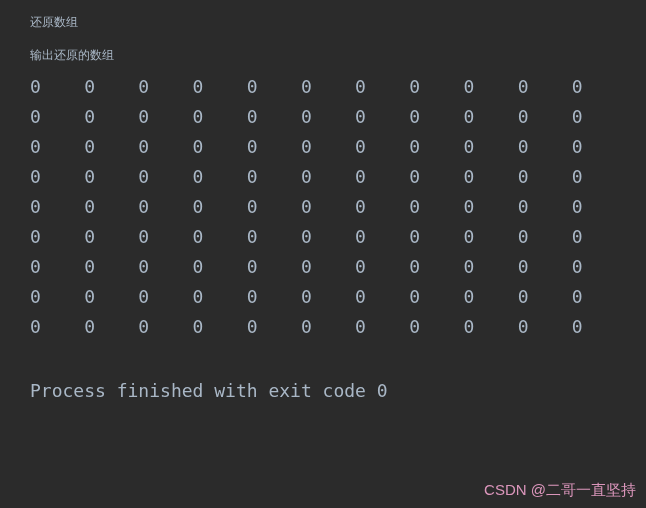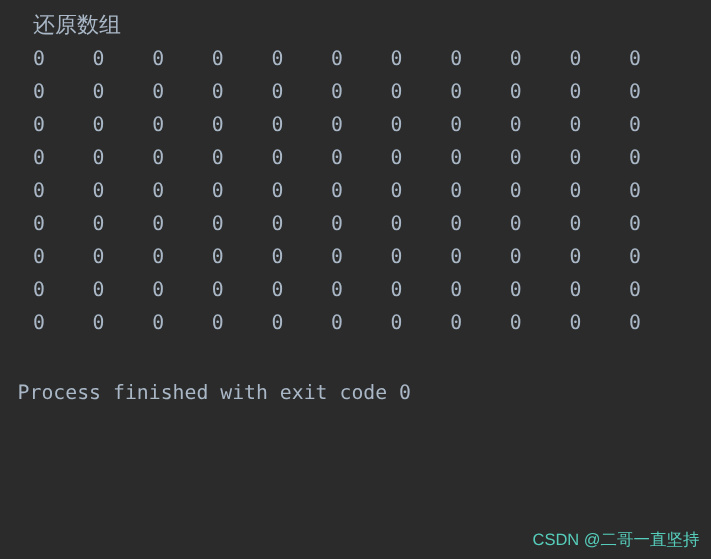--- a/index.html
+++ b/index.html
@@ -23,43 +23,44 @@
     }
     .line {
       line-height: 30px;
       height: 30px;
       white-space: pre;
     }
     .header-line {
       line-height: 33px;
       height: 33px;
       white-space: pre;
-      font-size: 20px;
+      font-size: 12px;
     }
     .footer {
       margin-top: 34px;
-      padding-left: 16px;
+      padding-left: 30px;
       line-height: 30px;
       white-space: pre;
     }
     .watermark {
       position: absolute;
       bottom: 8px;
       right: 10px;
-      color: #5eead4;
+      color: #f9a8d4;
       font-size: 15px;
       font-family: "Microsoft YaHei", sans-serif;
       opacity: 0.85;
     }
   </style>
 </head>
 <body>
 
 <div class="console">
   <div class="header-line">还原数组</div>
+  <div class="header-line">输出还原的数组</div>
   <div id="grid">
       <div class="line">0    0    0    0    0    0    0    0    0    0    0</div>
       <div class="line">0    0    0    0    0    0    0    0    0    0    0</div>
       <div class="line">0    0    0    0    0    0    0    0    0    0    0</div>
       <div class="line">0    0    0    0    0    0    0    0    0    0    0</div>
       <div class="line">0    0    0    0    0    0    0    0    0    0    0</div>
       <div class="line">0    0    0    0    0    0    0    0    0    0    0</div>
       <div class="line">0    0    0    0    0    0    0    0    0    0    0</div>
       <div class="line">0    0    0    0    0    0    0    0    0    0    0</div>
       <div class="line">0    0    0    0    0    0    0    0    0    0    0</div>

